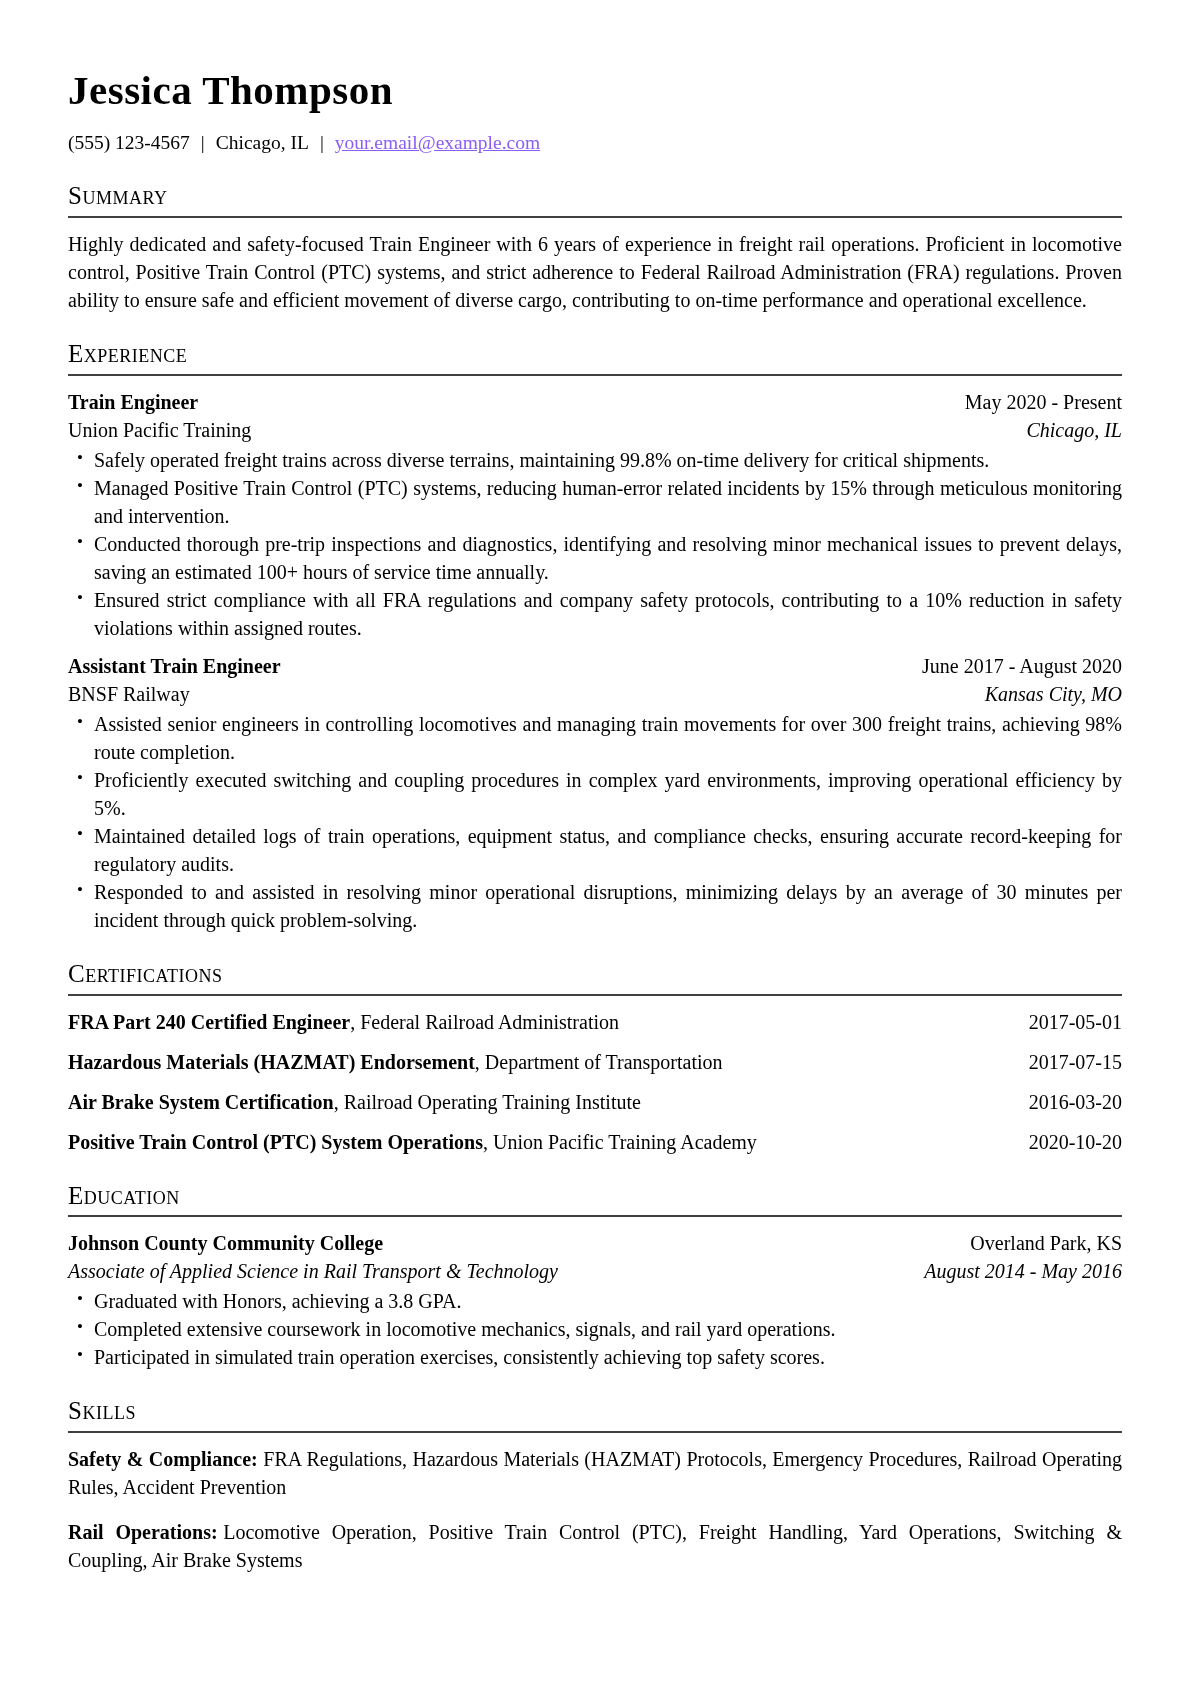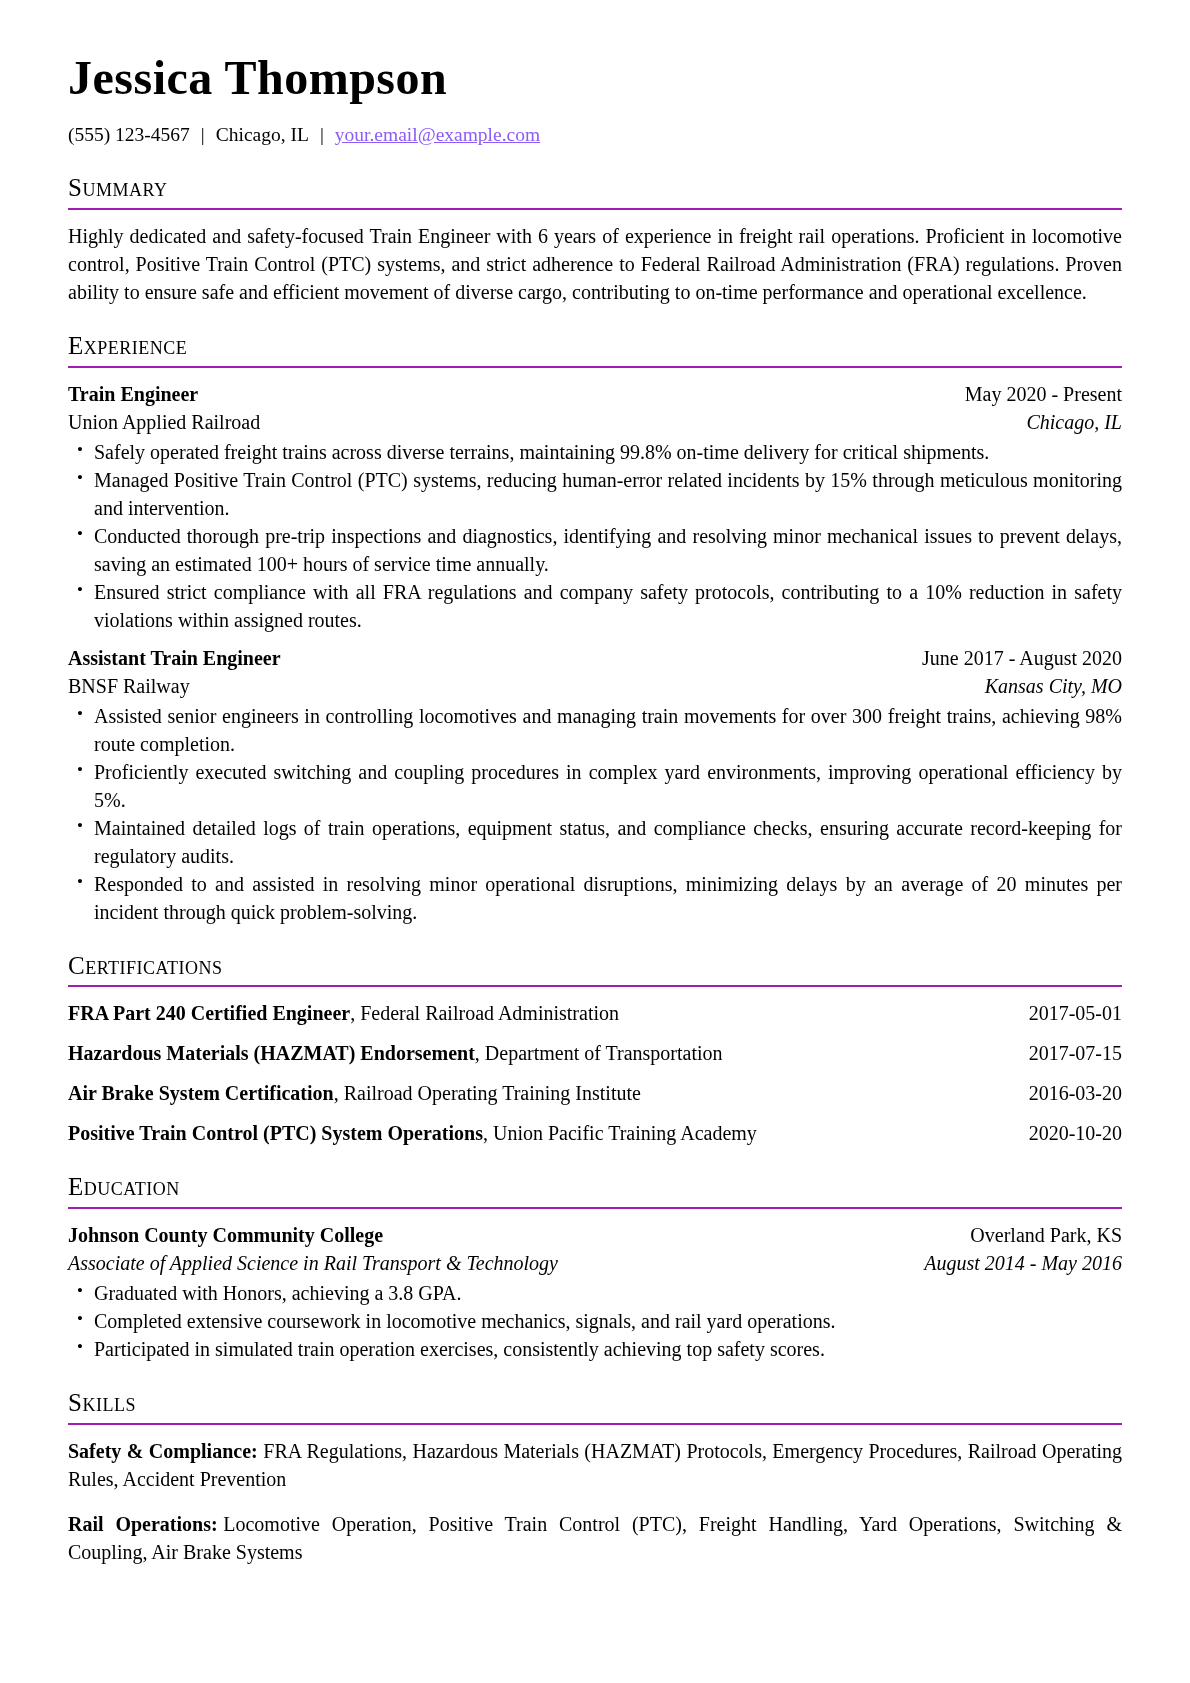--- a/index.html
+++ b/index.html
@@ -8,32 +8,32 @@
   body {
     width: 1190px; height: 1683px;
     font-family: "Liberation Serif", "DejaVu Serif", serif;
     color: #000; font-size: 20px; line-height: 1.4;
     overflow: hidden;
   }
   .page { padding: 52px 68px 40px 68px; }
 
   
   .name {
-    font-size: 48px; font-weight: 700; letter-spacing: 0.5px;
-    margin: 0 0 16px 0; line-height: 1.1;
+    font-size: 41px; font-weight: 700; letter-spacing: 0.5px;
+    margin: 16px 0 16px 0; line-height: 1.1;
   }
   .contact { font-size: 19.5px; margin-bottom: 8px; }
   .contact .sep { display: inline-block; padding: 0 11px; }
   .contact a { color: #8b5cf6; text-decoration: underline; cursor: pointer; }
 
   
   .section-title {
     font-size: 25px; font-weight: 400; font-variant: small-caps;
     letter-spacing: 0.5px; line-height: 1.15;
-    border-bottom: 2px solid #a21caf;
+    border-bottom: 2px solid #404040;
     padding-bottom: 5px; margin: 26px 0 12px 0;
   }
 
   p.just { margin: 0; text-align: justify; hyphens: auto; }
 
   
   .row { display: flex; justify-content: space-between; align-items: baseline; }
   .row .left  { text-align: center; }
   .row .right { text-align: right; white-space: nowrap; }
   .entry-title { font-weight: 700; }
@@ -81,21 +81,21 @@
 
   <section>
     <h2 class="section-title">Experience</h2>
 
     <div class="entry">
       <div class="row">
         <span class="left entry-title">Train Engineer</span>
         <span class="right">May 2020 - Present</span>
       </div>
       <div class="row">
-        <span class="left">Union Applied Railroad</span>
+        <span class="left">Union Pacific Training</span>
         <span class="right italic">Chicago, IL</span>
       </div>
       <ul class="bullets">
         <li>Safely operated freight trains across diverse terrains, maintaining 99.8% on-time delivery for critical shipments.</li>
         <li>Managed Positive Train Control (PTC) systems, reducing human-error related incidents by 15% through meticulous monitoring and intervention.</li>
         <li>Conducted thorough pre-trip inspections and diagnostics, identifying and resolving minor mechanical issues to prevent delays, saving an estimated 100+ hours of service time annually.</li>
         <li>Ensured strict compliance with all FRA regulations and company safety protocols, contributing to a 10% reduction in safety violations within assigned routes.</li>
       </ul>
     </div>
 
@@ -105,21 +105,21 @@
         <span class="right">June 2017 - August 2020</span>
       </div>
       <div class="row">
         <span class="left">BNSF Railway</span>
         <span class="right italic">Kansas City, MO</span>
       </div>
       <ul class="bullets">
         <li>Assisted senior engineers in controlling locomotives and managing train movements for over 300 freight trains, achieving 98% route completion.</li>
         <li>Proficiently executed switching and coupling procedures in complex yard environments, improving operational efficiency by 5%.</li>
         <li>Maintained detailed logs of train operations, equipment status, and compliance checks, ensuring accurate record-keeping for regulatory audits.</li>
-        <li>Responded to and assisted in resolving minor operational disruptions, minimizing delays by an average of 20 minutes per incident through quick problem-solving.</li>
+        <li>Responded to and assisted in resolving minor operational disruptions, minimizing delays by an average of 30 minutes per incident through quick problem-solving.</li>
       </ul>
     </div>
   </section>
 
   <section>
     <h2 class="section-title">Certifications</h2>
 
     <div class="cert-row">
       <span class="left"><span class="cert-name">FRA Part 240 Certified Engineer</span><span>, </span><span>Federal Railroad Administration</span></span>
       <span class="cert-date">2017-05-01</span>

